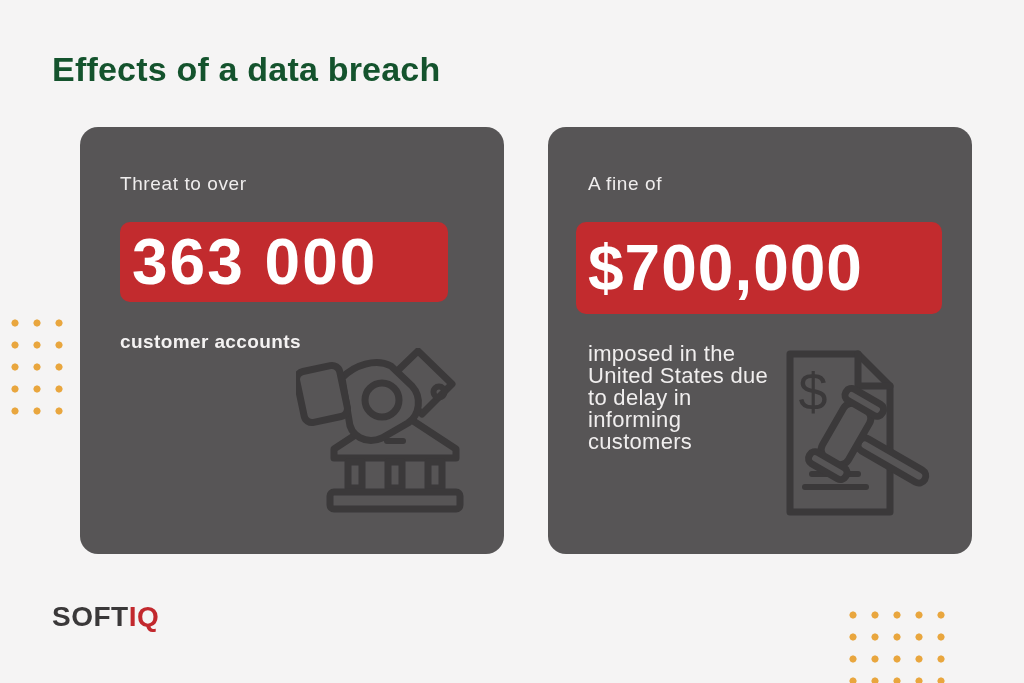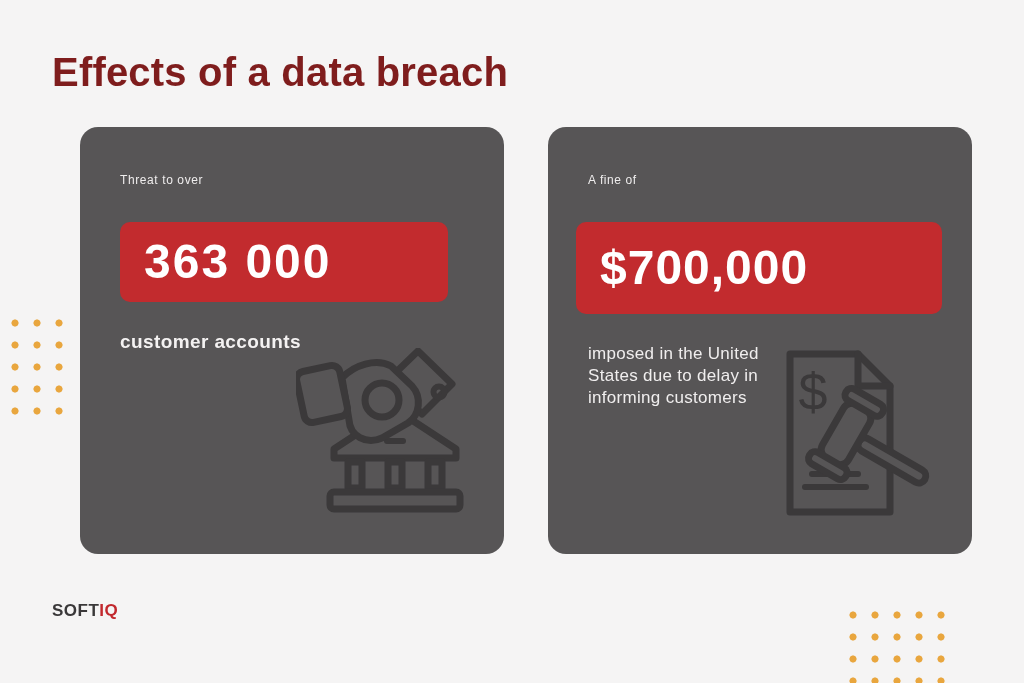--- a/index.html
+++ b/index.html
@@ -6,69 +6,69 @@
   html, body { width: 1024px; height: 683px; }
   body {
     position: relative;
     width: 1024px; height: 683px;
     overflow: hidden;
     background: #F5F4F4;
     font-family: "Liberation Sans", sans-serif;
   }
   .page-title {
     position: absolute; left: 52px; top: 50px;
-    font-size: 40px; font-weight: 800; color: #7f1d1d;
+    font-size: 34px; font-weight: 800; color: #14532d;
     letter-spacing: 0.2px;
   }
   .card {
     position: absolute; top: 127px;
     width: 424px; height: 427px;
     background: #575556;
     border-radius: 18px;
   }
   .card.left  { left: 80px; }
   .card.right { left: 548px; }
   .card-intro {
     position: absolute; left: 40px; top: 46px;
-    font-size: 12px; font-weight: 400; color: #EFEDED;
+    font-size: 19px; font-weight: 400; color: #EFEDED;
     letter-spacing: 0.6px;
   }
   .highlight {
     position: absolute; top: 95px;
     background: #C22B2E; border-radius: 10px;
     display: flex; align-items: center;
     color: #FFFFFF; font-weight: 700;
   }
   .card.left  .highlight { left: 40px; width: 328px; height: 80px; }
   .card.right .highlight { left: 28px; width: 366px; height: 92px; text-align: right; }
   .highlight .value {
-    padding-left: 24px;
-    font-size: 48px; line-height: 1;
+    padding-left: 12px;
+    font-size: 64px; line-height: 1;
     letter-spacing: 2px;
     white-space: nowrap;
   }
   .card.right .highlight .value { letter-spacing: 1px; }
   .caption-bold {
     position: absolute; left: 40px; top: 204px;
     font-size: 19px; font-weight: 700; color: #F4F2F2;
     letter-spacing: 0.4px;
     text-align: center;
   }
   .caption-para {
     position: absolute; left: 40px; top: 216px;
     width: 188px;
-    font-size: 17px; font-weight: 500; color: #F0EEEE;
+    font-size: 22px; font-weight: 500; color: #F0EEEE;
     line-height: 22px; letter-spacing: 0.3px;
   }
   .card-icon { position: absolute; }
   .card.left  .card-icon { left: 216px; top: 221px; width: 168px; height: 168px; }
   .card.right .card-icon { left: 232px; top: 221px; width: 155px; height: 170px; }
   .logo {
     position: absolute; left: 52px; top: 601px;
-    font-size: 17px; font-weight: 800; letter-spacing: 0.5px;
+    font-size: 28px; font-weight: 800; letter-spacing: 0.5px;
     white-space: nowrap;
   }
   .logo .logo-soft { color: #3A3839; }
   .logo .logo-iq   { color: #C2282D; }
   .dot-grid {
     position: absolute;
     background-image: radial-gradient(circle, #E9A63E 3.2px, rgba(233,166,62,0) 3.9px);
     background-size: 22px 22px;
     background-position: 0 0;
   }

